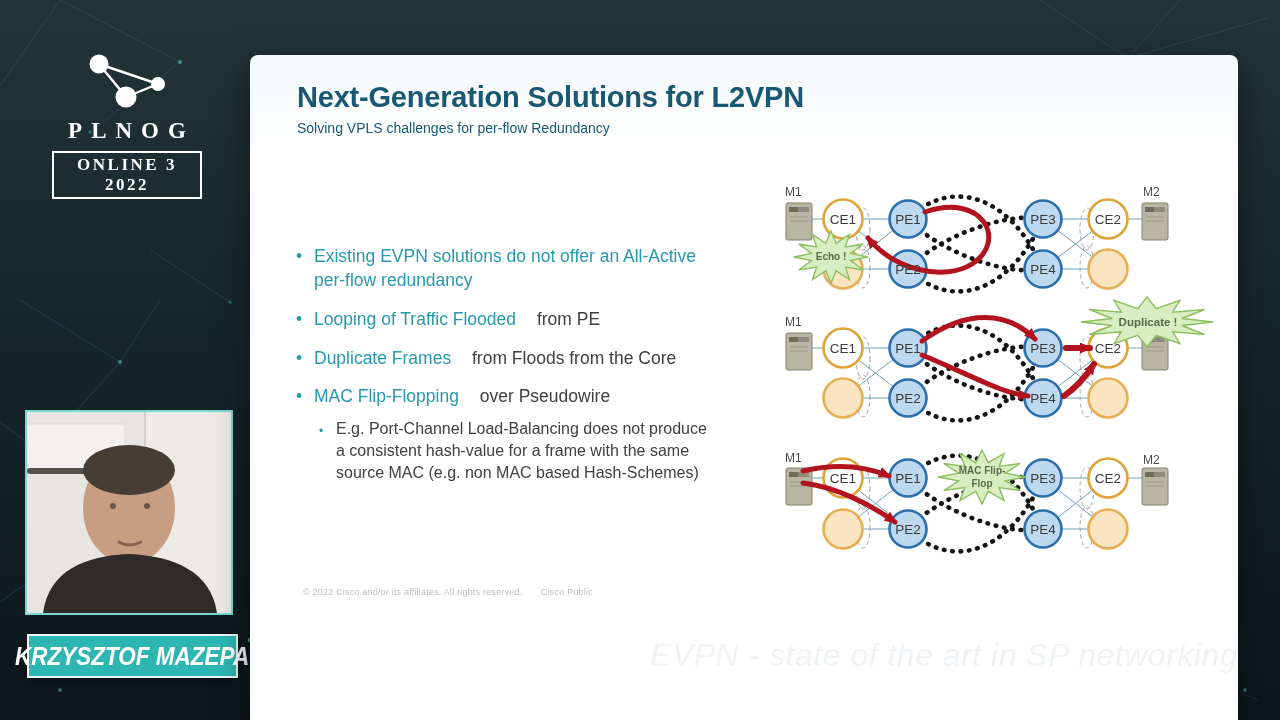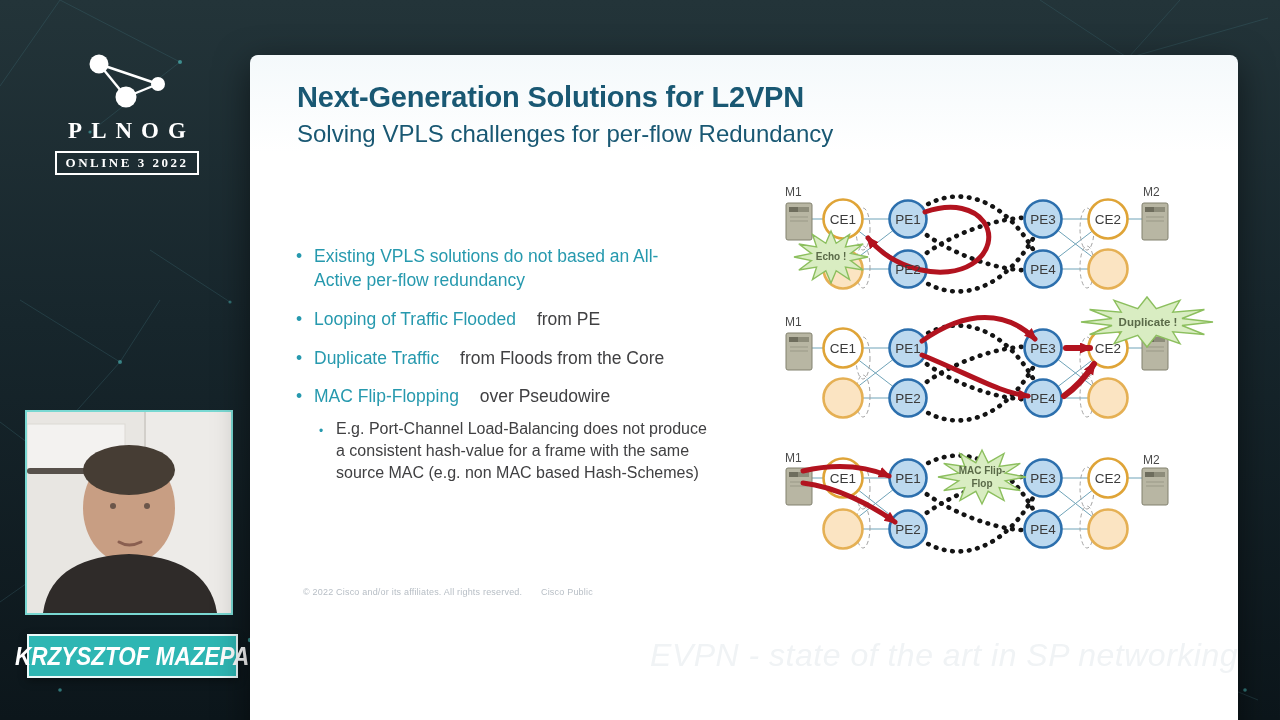--- a/index.html
+++ b/index.html
@@ -6,41 +6,41 @@
   html,body { width:1280px; height:720px; overflow:hidden; background:#101d22;
               font-family:"Liberation Sans", sans-serif; }
   .stage { position:relative; width:1280px; height:720px;
            background:linear-gradient(180deg,#233439 0%, #17262c 45%, #0c161b 100%); }
   .bgfx { position:absolute; inset:0; }
 
   
   .logo { position:absolute; left:52px; top:48px; width:150px; text-align:center; color:#fff;font-family:Liberation Serif, serif; }
   .logo-text { font-size:23px; font-weight:700; letter-spacing:9px; padding-left:9px; margin-top:4px; }
   .logo-badge { display:inline-block; border:2px solid #fff; padding:2px 9px; margin-top:7px;
-                font-size:13px; font-weight:700; letter-spacing:2.5px; }
+                font-size:17px; font-weight:700; letter-spacing:2.5px; }
 
   
   .webcam { position:absolute; left:25px; top:410px; width:208px; height:205px;
             border:2px solid #79d8d2; background:#e7e5e1; }
 
   
   .name-badge { position:absolute; left:27px; top:634px; width:211px; height:44px;
                 background:#2eb6b3; border:2px solid #ecfafa; display:flex;
                 align-items:center; justify-content:center;
                 box-shadow:0 3px 8px rgba(0,0,0,.35);font-style:italic; }
   .name-badge span { color:#fff; font-weight:700; font-size:25px; letter-spacing:0px;
                      transform:scaleX(.9); white-space:nowrap; }
 
   
   .slide { position:absolute; left:250px; top:55px; width:988px; height:696px;
            background:linear-gradient(180deg,#f4f9fb 0%, #ffffff 14%);
            border-radius:8px; box-shadow:0 10px 34px rgba(0,0,0,.5); }
   .slide-title { position:absolute; left:47px; top:26px; font-size:29px; font-weight:700;
                  color:#195873; letter-spacing:-.2px; }
-  .slide-subtitle { position:absolute; left:47px; top:65px; font-size:24px; color:#195873; }
+  .slide-subtitle { position:absolute; left:47px; top:65px; font-size:14px; color:#195873; }
   .bullets { position:absolute; left:46px; top:190px; width:408px; }
   .bullet { display:flex; gap:10px; font-size:17.5px; line-height:23.5px; }
   .bullet .dot { color:#2699ae; flex:0 0 8px; }
   .b1 { margin-bottom:16px; } .b2 { margin-bottom:15px; } .b3 { margin-bottom:15px; }
   .b4 { margin-bottom:9px; }
   .teal { color:#2699ae; } .dark { color:#404042;margin-left:16px; }
   .sub-bullet { display:flex; gap:10px; margin-left:23px; width:390px;
                 font-size:16px; line-height:22px; color:#404042; }
   .sub-bullet .dot { color:#2699ae; font-size:12px; flex:0 0 7px; padding-top:2px; }
   .copyright { position:absolute; left:53px; top:532px; font-size:9px; color:#b7bec5;
@@ -132,29 +132,29 @@
     <span>KRZYSZTOF MAZEPA</span>
   </div>
 
   <div class="slide">
     <div class="slide-title">Next-Generation Solutions for L2VPN</div>
     <div class="slide-subtitle">Solving VPLS challenges for per-flow Redundancy</div>
 
     <div class="bullets">
       <div class="bullet b1">
         <span class="dot">•</span>
-        <p><span class="teal">Existing VPLS solutions do not based an All-Active per-flow redundancy</span><span class="dark"></span></p>
+        <p><span class="teal">Existing EVPN solutions do not offer an All-Active per-flow redundancy</span><span class="dark"></span></p>
       </div>
       <div class="bullet b2">
         <span class="dot">•</span>
         <p><span class="teal">Looping of Traffic Flooded</span><span class="dark"> from PE</span></p>
       </div>
       <div class="bullet b3">
         <span class="dot">•</span>
-        <p><span class="teal">Duplicate Traffic</span><span class="dark"> from Floods from the Core</span></p>
+        <p><span class="teal">Duplicate Frames</span><span class="dark"> from Floods from the Core</span></p>
       </div>
       <div class="bullet b4">
         <span class="dot">•</span>
         <p><span class="teal">MAC Flip-Flopping</span><span class="dark"> over Pseudowire</span></p>
       </div>
       <div class="sub-bullet">
         <span class="dot">•</span>
         <p>E.g. Port-Channel Load-Balancing does not produce a consistent hash-value for a frame with the same source MAC (e.g. non MAC based Hash-Schemes)</p>
       </div>
     </div>

